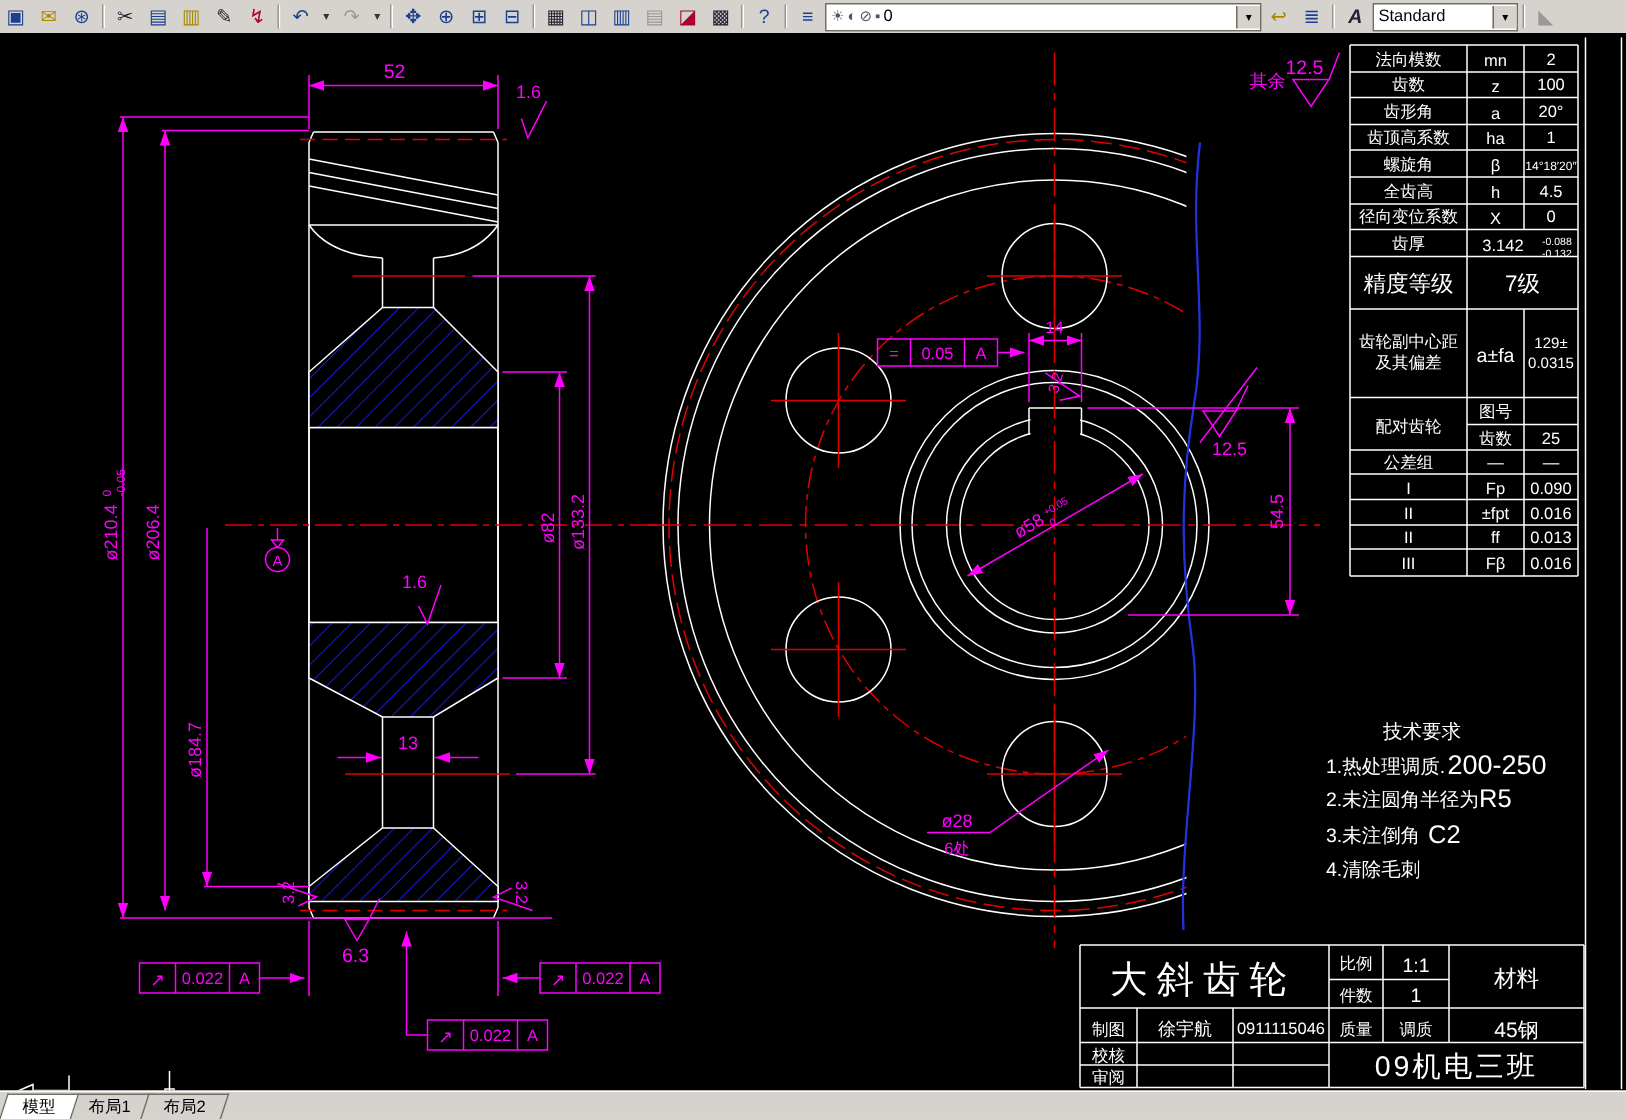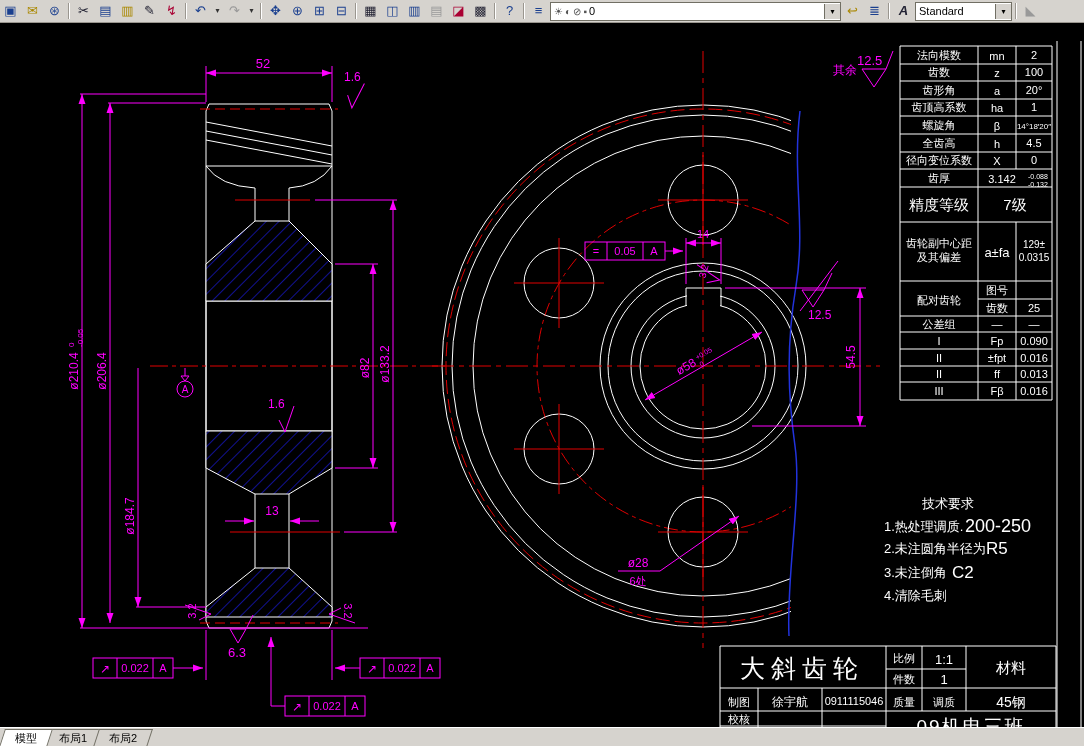--- a/index.html
+++ b/index.html
@@ -12,21 +12,21 @@
   .tbtn{width:21px;height:18px;line-height:18px;text-align:center;flex:0 0 auto;cursor:default;}
   .tbtn.blue{color:#1a3f8f}.tbtn.gray{color:#999}.tbtn.red{color:#a03}.tbtn.gold{color:#a80}
   .sep{width:1px;height:16px;background:#9a968f;border-right:1px solid #fff;margin:0 2px;flex:0 0 auto;}
   .dd{width:11px;height:18px;line-height:18px;font-size:8px;text-align:center;color:#333;flex:0 0 auto;}
   .combo{height:17px;background:#fff;border:1px solid #716f64;display:flex;align-items:center;
          font-size:11px;color:#000;flex:0 0 auto;padding-left:3px;}
   .combo .ci{font-size:10px;margin-right:2px;color:#555;}
   .combo .dda{margin-left:auto;width:15px;height:15px;background:#d6d3ce;border-left:1px solid #716f64;
          text-align:center;line-height:15px;font-size:8px;color:#000;}
   
-  #canvas{position:absolute;left:0;top:38px;width:1084px;height:705px;background:#000;}
+  #canvas{position:absolute;left:0;top:22px;width:1084px;height:705px;background:#000;}
   svg text{font-family:"Liberation Sans",sans-serif;}
   .w{stroke:#fff;fill:none;stroke-width:1}
   .m{stroke:#ff00ff;fill:none;stroke-width:1}
   .r{stroke:#e00000;fill:none;stroke-width:1}
   .b{stroke:#2233dd;fill:none;stroke-width:1.5}
   .tw{fill:#fff;stroke:none}
   .tm{fill:#ff00ff;stroke:none}
   .hp{fill:url(#hp);stroke:#fff;stroke-width:1}
   
   #tabbar{position:absolute;left:0;top:727px;width:1084px;height:19px;background:#d6d3ce;

